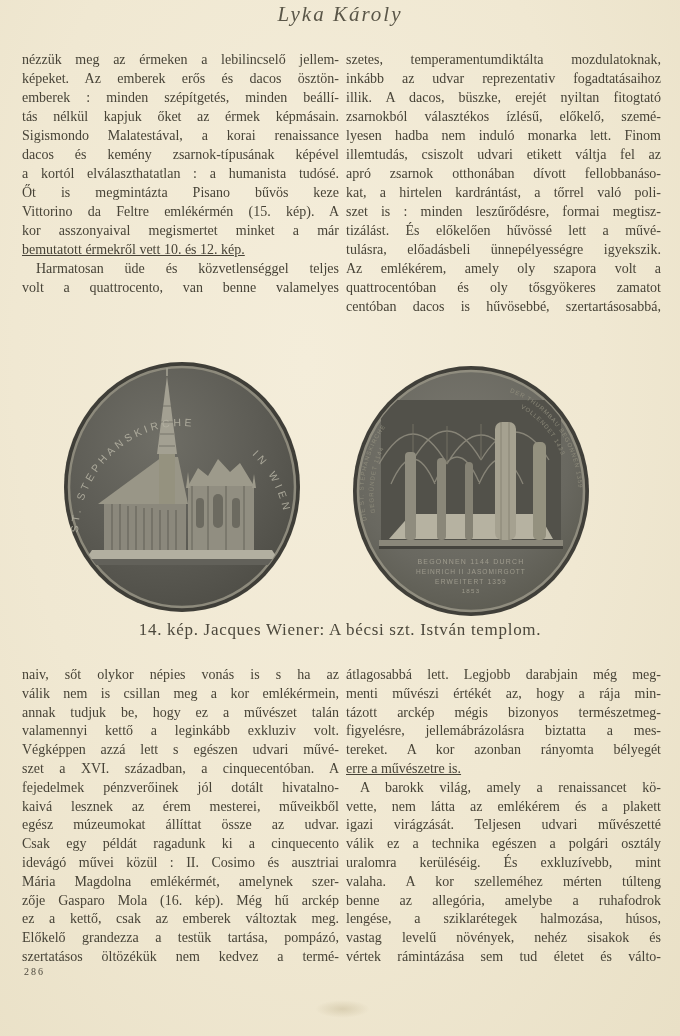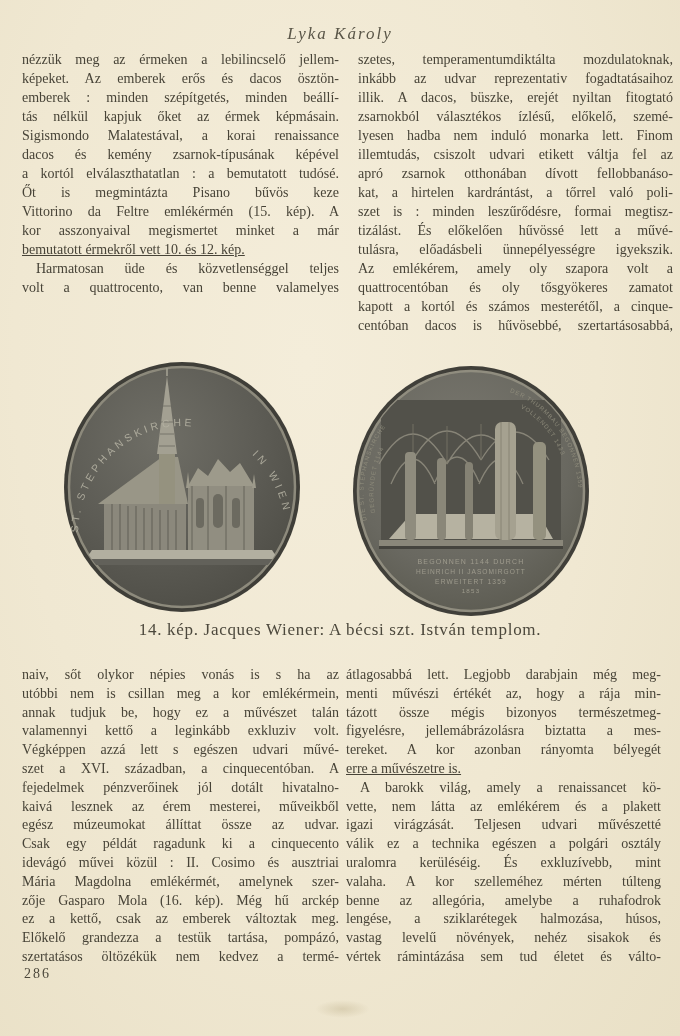--- a/index.html
+++ b/index.html
@@ -2,42 +2,42 @@
 <html><head>
 <meta charset="utf-8">
 <style>
   html,body{margin:0;padding:0;background:#d8d0ba;}
   .page{
     position:relative;width:680px;height:1036px;margin:0 auto;overflow:hidden;
     background:radial-gradient(ellipse at 45% 35%, #f4edda 0%, #f0e8d2 55%, #e9e0c6 100%);
     font-family:"Liberation Serif", serif;color:#46423a;
   }
   .header{
-    position:absolute;top:24px;left:0;width:100%;text-align:center;
-    font-style:italic;font-size:17px;letter-spacing:2px;color:#5a5648;
+    position:absolute;top:2px;left:0;width:100%;text-align:center;
+    font-style:italic;font-size:21px;letter-spacing:2px;color:#5a5648;
   }
   .col{position:absolute;width:317px;}
   .col.tl{left:22px;top:50px;}
-  .col.tr{left:346px;top:50px;width:315px;margin-left:12px;}
+  .col.tr{left:346px;top:50px;width:315px;}
   .col.bl{left:22px;top:666px;}
   .col.br{left:346px;top:666px;width:315px;}
   .ln{
     display:block;height:19px;line-height:19px;overflow:hidden;
     font-size:14px;text-align:justify;text-align-last:justify;
     color:#474337;white-space:normal;
   }
   .bl .ln,.br .ln{height:18.8px;line-height:18.8px;}
   .ln.end{text-align-last:left;text-decoration:underline;}
   .ln.indent{text-indent:14px;}
   .caption{
     position:absolute;top:620px;left:0;width:100%;text-align:center;
     font-size:17px;letter-spacing:0.7px;color:#4c483c;
   }
   .pagenum{
-    position:absolute;left:24px;top:966px;font-size:14px;letter-spacing:2px;color:#4c483c;
+    position:absolute;left:24px;top:966px;font-size:10px;letter-spacing:2px;color:#4c483c;
   }
   .medal{position:absolute;}
   .medal-left{left:62px;top:360px;width:240px;height:254px;}
   .medal-right{left:350px;top:364px;width:242px;height:254px;}
   .smudge{
     position:absolute;left:315px;top:1000px;width:55px;height:18px;border-radius:50%;
     background:radial-gradient(ellipse, rgba(180,165,125,.35), rgba(180,165,125,0) 70%);
   }
 </style>
 </head>
@@ -47,21 +47,21 @@
 
   <div class="header">Lyka  Károly</div>
 
   <div class="col tl">
       <span class="ln">nézzük meg az érmeken a lebilincselő jellem-</span>
       <span class="ln">képeket. Az emberek erős és dacos ösztön-</span>
       <span class="ln">emberek : minden szépítgetés, minden beállí-</span>
       <span class="ln">tás nélkül kapjuk őket az érmek képmásain.</span>
       <span class="ln">Sigismondo Malatestával, a korai renaissance</span>
       <span class="ln">dacos és kemény zsarnok-típusának képével</span>
-      <span class="ln">a kortól elválaszthatatlan : a bemutatott tudósé.</span>
+      <span class="ln">a kortól elválaszthatatlan : a humanista tudósé.</span>
       <span class="ln">Őt is megmintázta Pisano bűvös keze</span>
       <span class="ln">Vittorino da Feltre emlékérmén (15. kép). A</span>
       <span class="ln">kor asszonyaival megismertet minket a már</span>
       <span class="ln end">bemutatott érmekről vett 10. és 12. kép.</span>
       <span class="ln indent">Harmatosan üde és közvetlenséggel teljes</span>
       <span class="ln">volt a quattrocento, van benne valamelyes</span>
     </div>
 
   <div class="col tr">
       <span class="ln">szetes, temperamentumdiktálta mozdulatoknak,</span>
@@ -70,21 +70,20 @@
       <span class="ln">zsarnokból választékos ízlésű, előkelő, szemé-</span>
       <span class="ln">lyesen hadba nem induló monarka lett. Finom</span>
       <span class="ln">illemtudás, csiszolt udvari etikett váltja fel az</span>
       <span class="ln">apró zsarnok otthonában dívott fellobbanáso-</span>
       <span class="ln">kat, a hirtelen kardrántást, a tőrrel való poli-</span>
       <span class="ln">szet is : minden leszűrődésre, formai megtisz-</span>
       <span class="ln">tizálást. És előkelően hűvössé lett a művé-</span>
       <span class="ln">tulásra, előadásbeli ünnepélyességre igyekszik.</span>
       <span class="ln">Az emlékérem, amely oly szapora volt a</span>
       <span class="ln">quattrocentóban és oly tősgyökeres zamatot</span>
-      <span class="ln">kapott a kortól és számos mesterétől, a cinque-</span>
       <span class="ln">centóban dacos is hűvösebbé, szertartásosabbá,</span>
     </div>
 
   <svg class="medal medal-left" viewBox="0 0 240 254">
     <defs>
       <radialGradient id="gL" cx="40%" cy="30%" r="80%">
         <stop offset="0" stop-color="#6f6e66"></stop>
         <stop offset="0.55" stop-color="#5d5c55"></stop>
         <stop offset="0.9" stop-color="#504f48"></stop>
         <stop offset="1" stop-color="#4a4942"></stop>
@@ -176,41 +175,41 @@
       <text letter-spacing="1"><textPath href="#arcRLi" startOffset="12%">GEGRÜNDET 1144</textPath></text>
       <text letter-spacing="1"><textPath href="#arcRRo" startOffset="4%">DER THURMBAU BEGONNEN 1359</textPath></text>
       <text letter-spacing="1"><textPath href="#arcRRi" startOffset="14%">VOLLENDET 1433</textPath></text>
     </g>
   </svg>
 
   <div class="caption">14. kép. Jacques Wiener: A bécsi szt. István templom.</div>
 
   <div class="col bl">
       <span class="ln">naiv, sőt olykor népies vonás is s ha az</span>
-      <span class="ln">utóbbi nem is csillan meg a kor emlékérmein,</span>
+      <span class="ln">válik nem is csillan meg a kor emlékérmein,</span>
       <span class="ln">annak tudjuk be, hogy ez a művészet talán</span>
       <span class="ln">valamennyi kettő a leginkább exkluziv volt.</span>
       <span class="ln">Végképpen azzá lett s egészen udvari művé-</span>
       <span class="ln">szet a XVI. században, a cinquecentóban. A</span>
       <span class="ln">fejedelmek pénzverőinek jól dotált hivatalno-</span>
       <span class="ln">kaivá lesznek az érem mesterei, műveikből</span>
       <span class="ln">egész múzeumokat állíttat össze az udvar.</span>
       <span class="ln">Csak egy példát ragadunk ki a cinquecento</span>
       <span class="ln">idevágó művei közül : II. Cosimo és ausztriai</span>
       <span class="ln">Mária Magdolna emlékérmét, amelynek szer-</span>
       <span class="ln">zője Gasparo Mola (16. kép). Még hű arckép</span>
       <span class="ln">ez a kettő, csak az emberek változtak meg.</span>
       <span class="ln">Előkelő grandezza a testük tartása, pompázó,</span>
       <span class="ln">szertatásos öltözékük nem kedvez a termé-</span>
     </div>
 
   <div class="col br">
       <span class="ln">átlagosabbá lett. Legjobb darabjain még meg-</span>
       <span class="ln">menti művészi értékét az, hogy a rája min-</span>
-      <span class="ln">tázott össze mégis bizonyos természetmeg-</span>
+      <span class="ln">tázott arckép mégis bizonyos természetmeg-</span>
       <span class="ln">figyelésre, jellemábrázolásra biztatta a mes-</span>
       <span class="ln">tereket. A kor azonban rányomta bélyegét</span>
       <span class="ln end">erre a művészetre is.</span>
       <span class="ln indent">A barokk világ, amely a renaissancet kö-</span>
       <span class="ln">vette, nem látta az emlékérem és a plakett</span>
       <span class="ln">igazi virágzását. Teljesen udvari művészetté</span>
       <span class="ln">válik ez a technika egészen a polgári osztály</span>
       <span class="ln">uralomra kerüléséig. És exkluzívebb, mint</span>
       <span class="ln">valaha. A kor szelleméhez mérten túlteng</span>
       <span class="ln">benne az allegória, amelybe a ruhafodrok</span>

